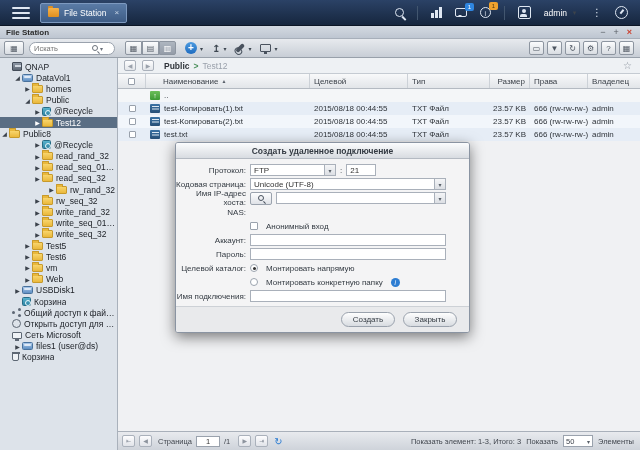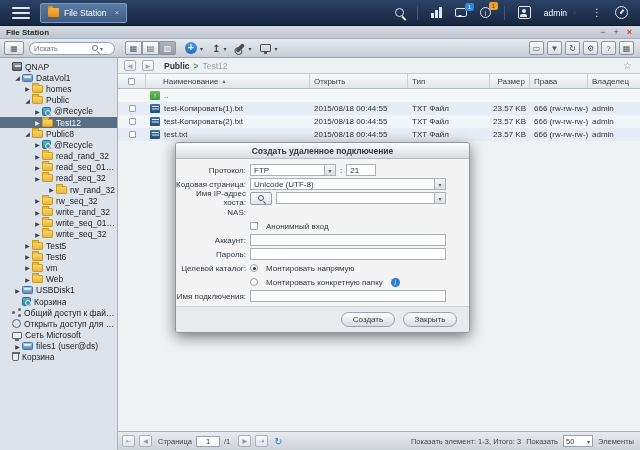--- a/index.html
+++ b/index.html
@@ -295,21 +295,21 @@
         <div class="tree-row" style="padding-left: 33px;">
           <span class="caret">▶</span>
           <span class="ticon icon-recycle"></span>
           <span class="tlabel">@Recycle</span>
         </div>
         <div class="tree-row selected" style="padding-left: 33px;">
           <span class="caret">▶</span>
           <span class="ticon icon-folder"></span>
           <span class="tlabel">Test12</span>
         </div>
-        <div class="tree-row" style="padding-left: 23px;">
+        <div class="tree-row" style="">
           <span class="caret">◢</span>
           <span class="ticon icon-folder"></span>
           <span class="tlabel">Public8</span>
         </div>
         <div class="tree-row" style="padding-left: 33px;">
           <span class="caret">▶</span>
           <span class="ticon icon-recycle"></span>
           <span class="tlabel">@Recycle</span>
         </div>
         <div class="tree-row" style="padding-left: 33px;">
@@ -421,21 +421,21 @@
     </div>
     <div class="thead">
       <div class="hc c-check">
           <span class="cbx"></span>
         </div>
       <div class="hc c-name">
           <span>Наименование</span>
           <span class="sortcaret">▲</span>
         </div>
       <div class="hc c-mod">
-          <span>Открыть</span>
+          <span>Целевой</span>
         </div>
       <div class="hc c-type">
           <span>Тип</span>
         </div>
       <div class="hc c-size">
           <span>Размер</span>
         </div>
       <div class="hc c-perm">
           <span>Права</span>
         </div>

